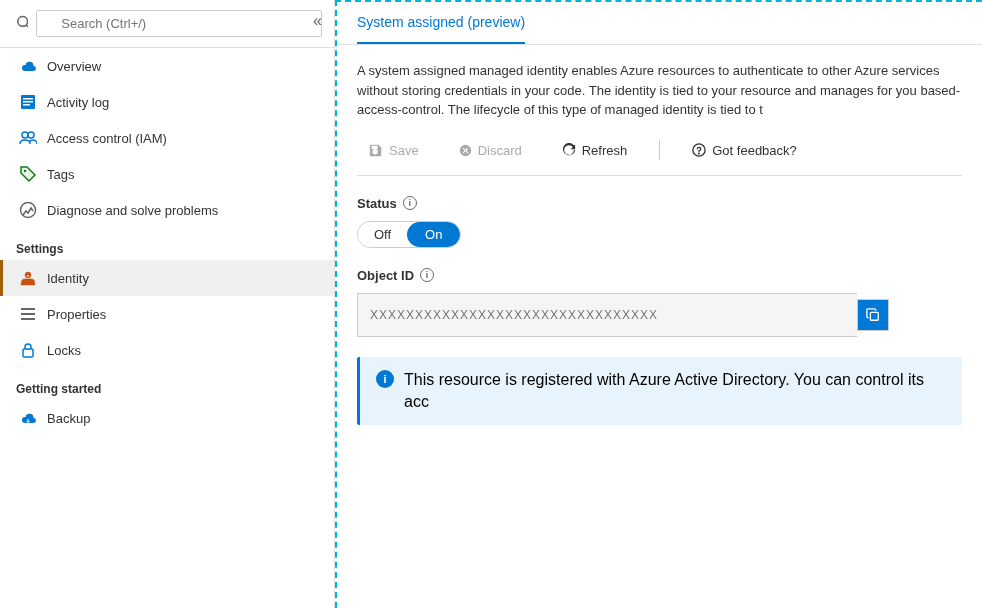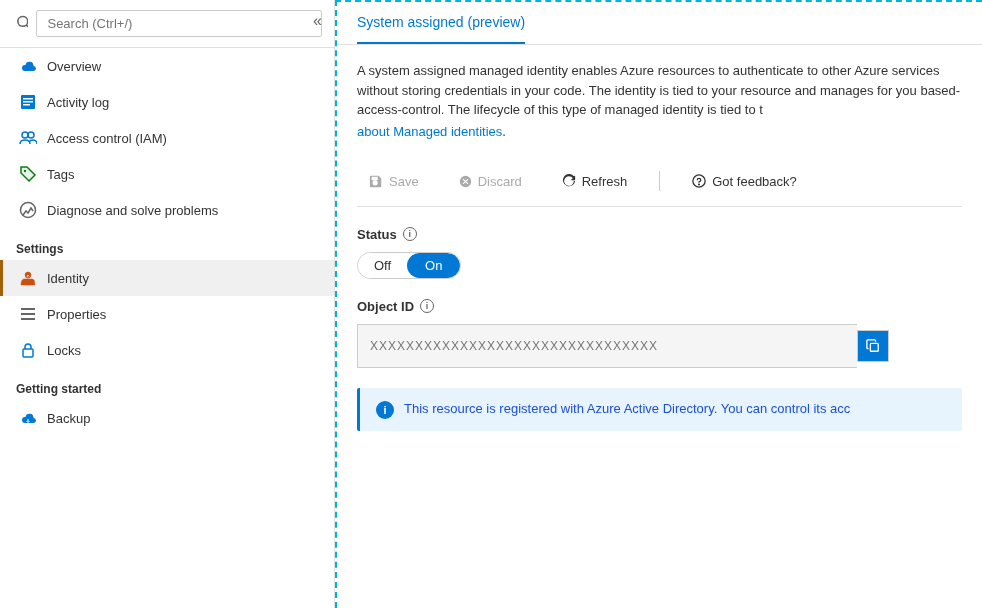--- a/index.html
+++ b/index.html
@@ -21,21 +21,21 @@
       padding: 10px 12px;
       border-bottom: 1px solid #e0e0e0;
       display: flex;
       align-items: center;
       gap: 8px;
     }
 
     .sidebar-search input {
       border: 1px solid #ccc;
       border-radius: 2px;
-      padding: 5px 10px;
+      padding: 5px 24px;
       font-size: 13px;
       width: 100%;
       color: #666;
       outline: none;
     }
 
     .collapse-btn {
       position: absolute;
       top: 10px;
       right: 8px;
@@ -283,22 +283,22 @@
       display: flex;
       align-items: center;
       justify-content: center;
       font-size: 11px;
       font-weight: 700;
       flex-shrink: 0;
       margin-top: 1px;
     }
 
     .info-banner-text {
-      font-size: 13px;
-      color: #1d4ed8;
+      font-size: 16px;
+      color: #000000;
       line-height: 1.4;
     }
 
     
     .icon-blue { color: #0078d4; }
     .icon-gray { color: #666; }
 
     
     .svg-icon { width: 18px; height: 18px; }
   </style>
@@ -421,23 +421,20 @@
 <div class="main-content">
 
   <div class="tabs-bar">
     <div class="tab active">System assigned (preview)</div>
   </div>
 
   <div class="content-area">
 
     <p class="description-text">
       <span>A system assigned managed identity enables Azure resources to authenticate to other Azure services without storing credentials in your code. The identity is tied to your resource and manages for you based-access-control. The lifecycle of this type of managed identity is tied to t</span>
-    </p>
-    <p style="margin-bottom: 16px;">
-      <a href="#" class="description-link">about Managed identities</a><span>.</span>
     </p>
 
     <div class="toolbar">
       <button class="toolbar-btn disabled">
         <svg width="14" height="14" viewBox="0 0 16 16" fill="currentColor">
           <path d="M2 2h9l3 3v9a1 1 0 0 1-1 1H2a1 1 0 0 1-1-1V3a1 1 0 0 1 1-1zm5 11a3 3 0 1 0 0-6 3 3 0 0 0 0 6zM3 3v4h7V3H3z"></path>
         </svg>
         <span>Save</span>
       </button>
       <button class="toolbar-btn disabled">

